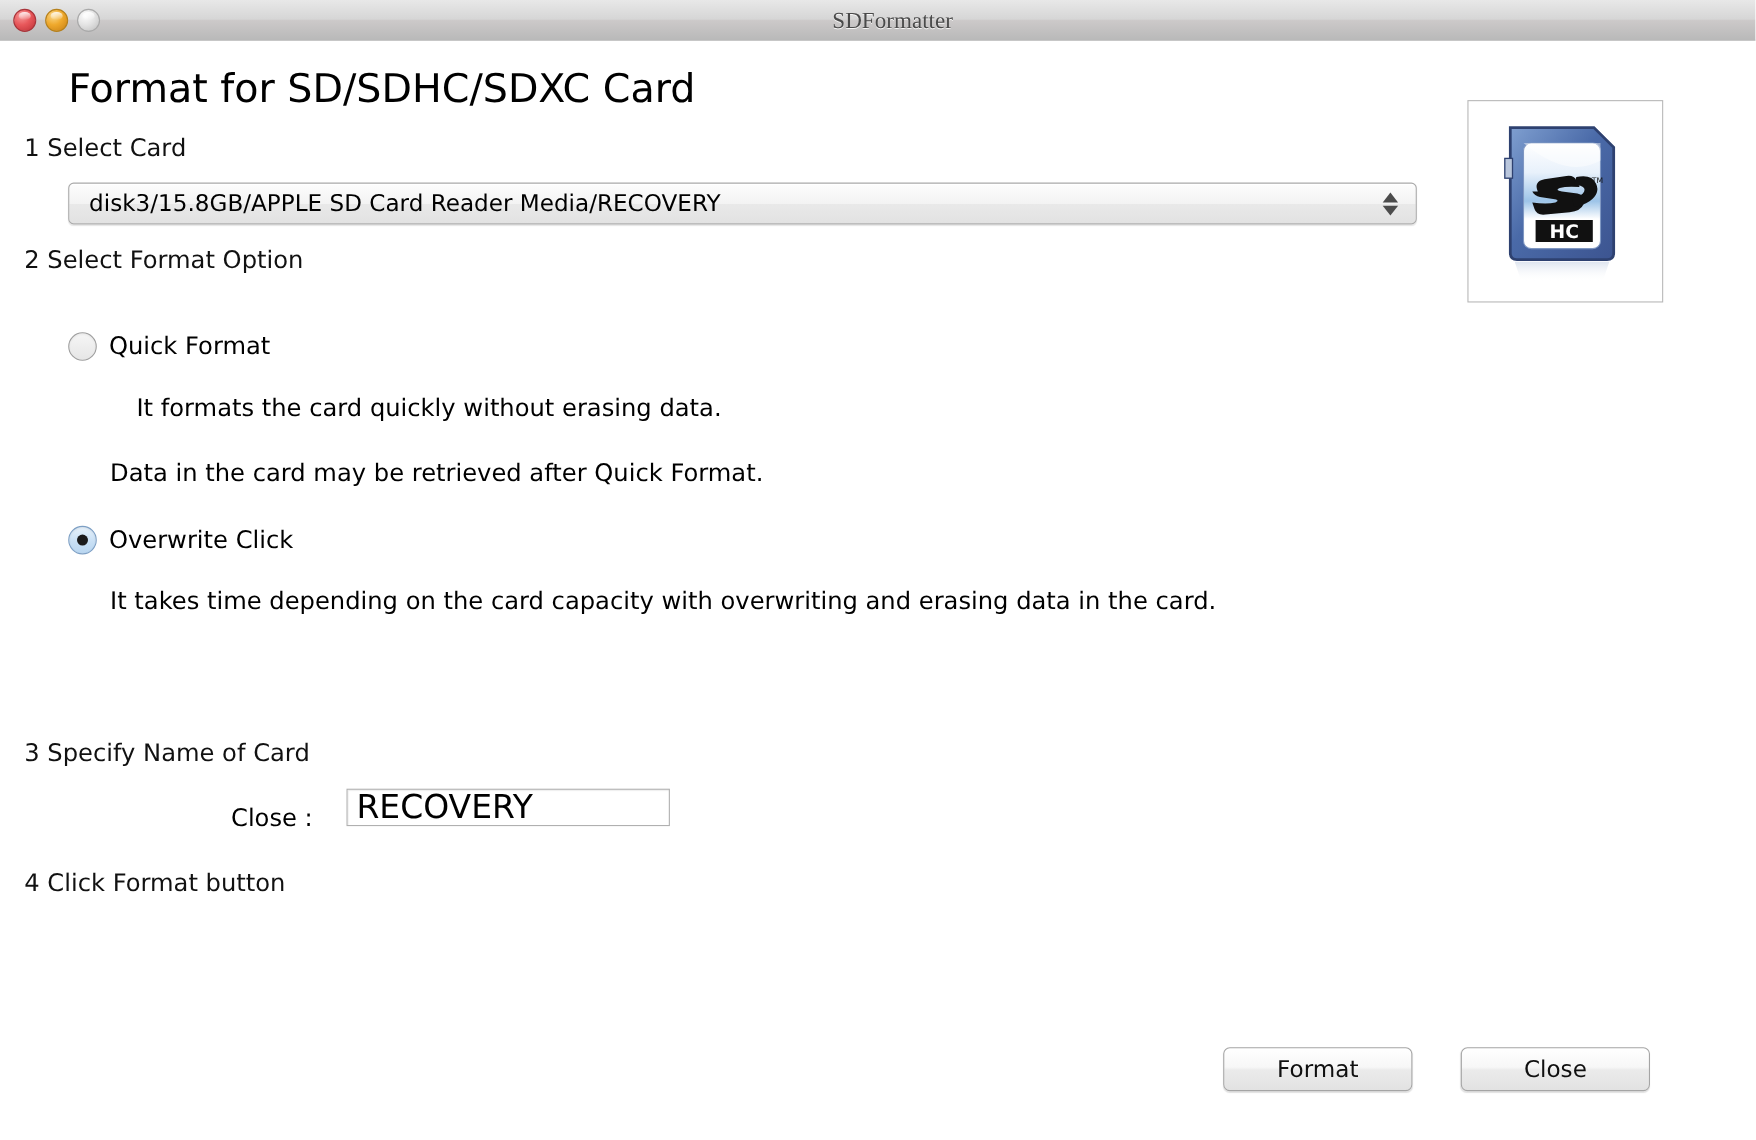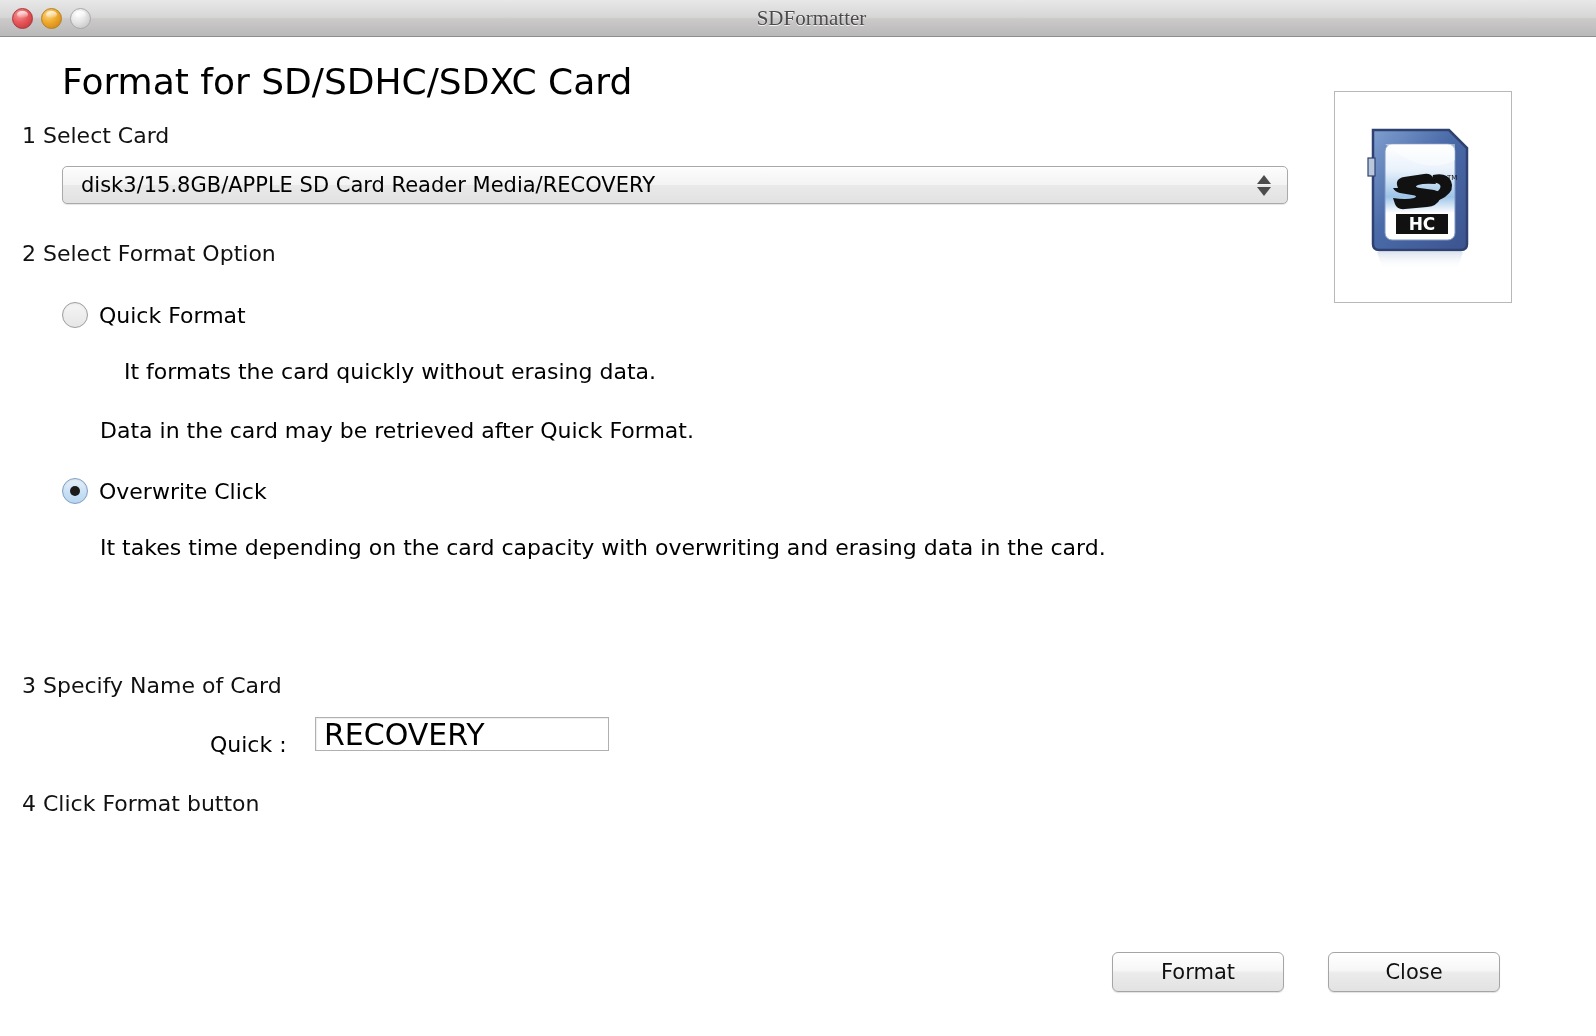--- a/index.html
+++ b/index.html
@@ -100,21 +100,21 @@
     color: #000000;
     letter-spacing: 0px;
   }
 
   .step-label {
     position: absolute;
     font-size: 22px;
     color: #111111;
   }
   #step1 { left: 22px; top: 86px; }
-  #step2 { left: 22px; top: 204px; }
+  #step2 { left: 22px; top: 188px; }
   #step3 { left: 22px; top: 636px; }
   #step4 { left: 22px; top: 754px; }
 
   
   .card-select {
     position: absolute;
     left: 62px;
     top: 129px;
     width: 1226px;
     height: 38px;
@@ -151,21 +151,21 @@
   }
   .tri-up { border-bottom: 9px solid #4c4c4c; }
   .tri-down { border-top: 9px solid #4c4c4c; }
 
   
   .sd-box {
     position: absolute;
     left: 1334px;
     top: 54px;
     width: 178px;
-    height: 212px;
+    height: 184px;
     border: 1px solid #b8b8b8;
     background: #ffffff;
     box-sizing: border-box;
     display: flex;
     align-items: center;
     justify-content: center;
   }
   .sd-card-svg { display: block; }
 
   
@@ -370,21 +370,21 @@
 
     <div class="radio-row" id="radio-overwrite">
       <span class="radio on"></span>
       <span class="radio-label">Overwrite Click</span>
     </div>
 
     <div class="desc" id="overwrite-desc-1">It takes time depending on the card capacity with overwriting and erasing data in the card.</div>
 
     <div class="step-label" id="step3">3 Specify Name of Card</div>
 
-    <div class="name-label">Quick :</div>
+    <div class="name-label">Close :</div>
     <div class="name-input">
       <span class="name-input-value">RECOVERY</span>
     </div>
 
     <div class="step-label" id="step4">4 Click Format button</div>
 
     <div class="btn" id="format-button">Format</div>
     <div class="btn" id="close-button">Close</div>
 
   </div>

